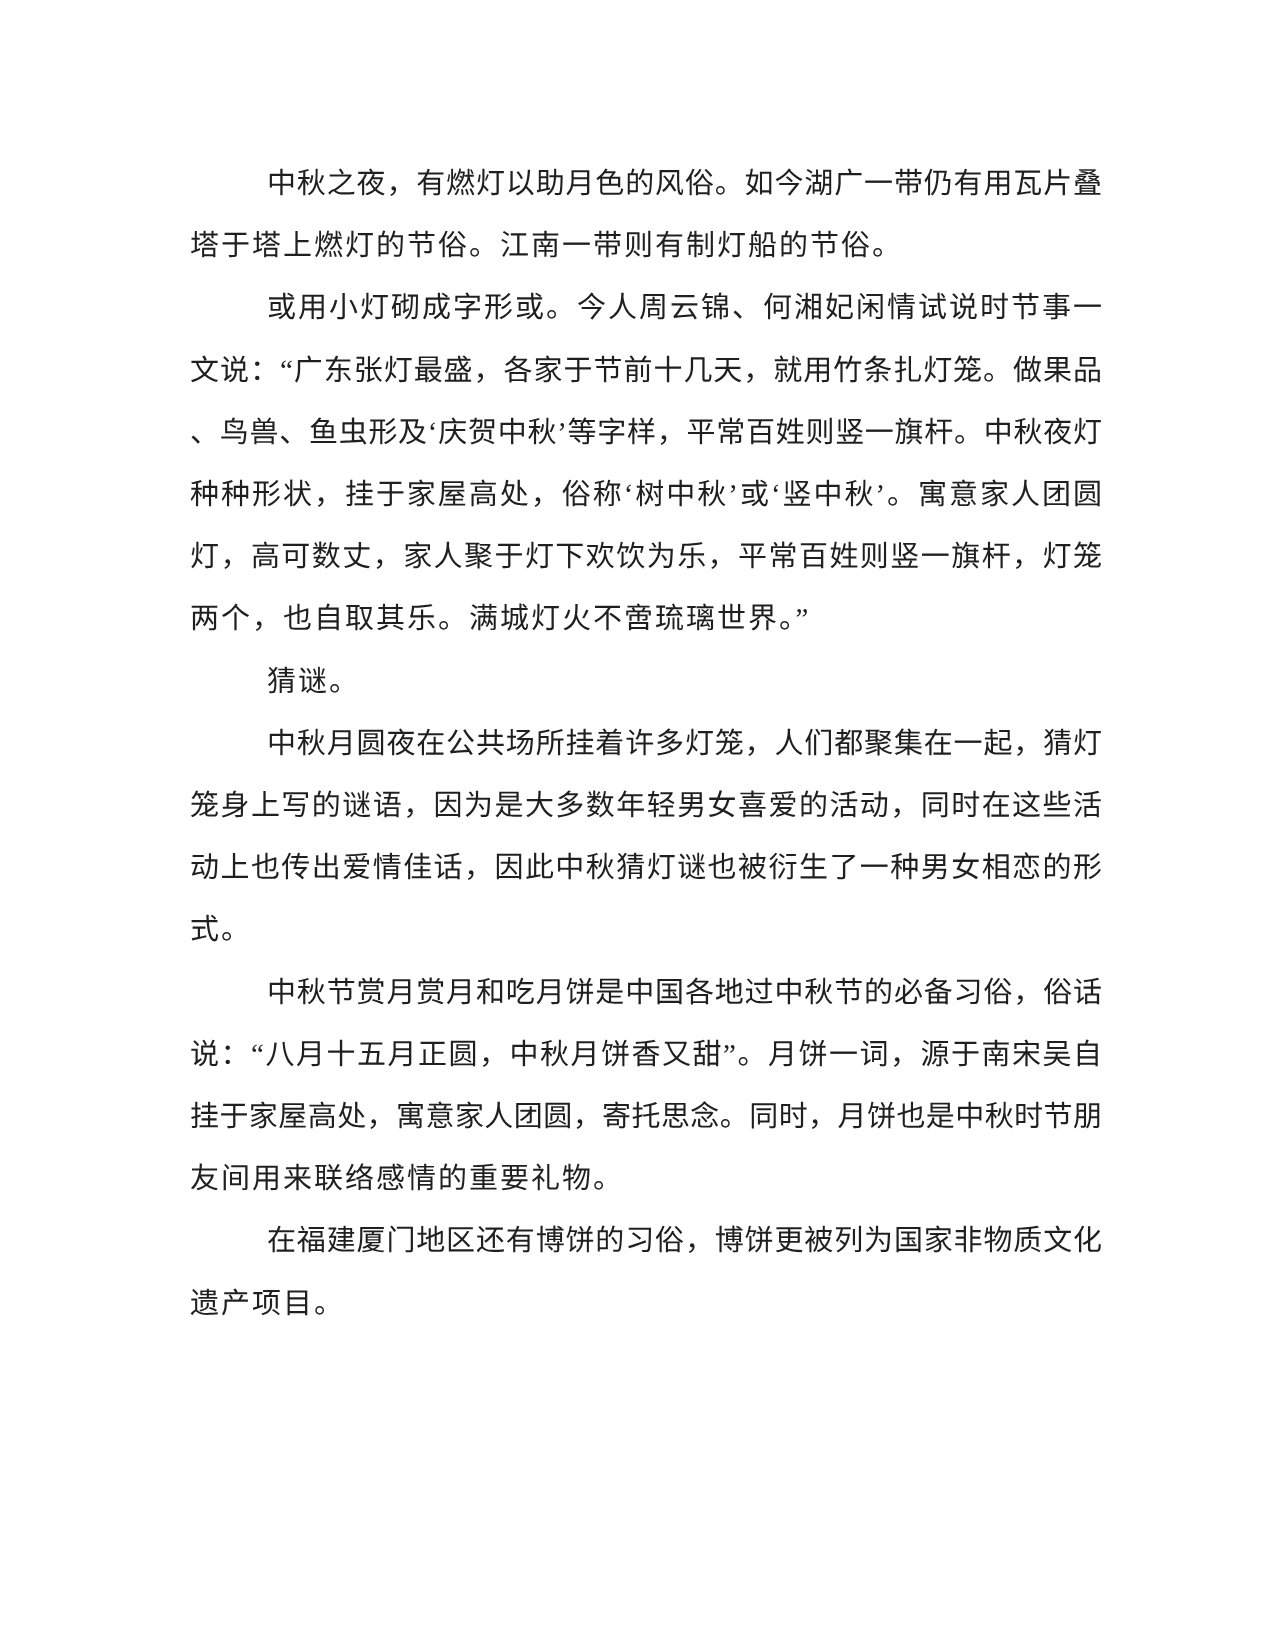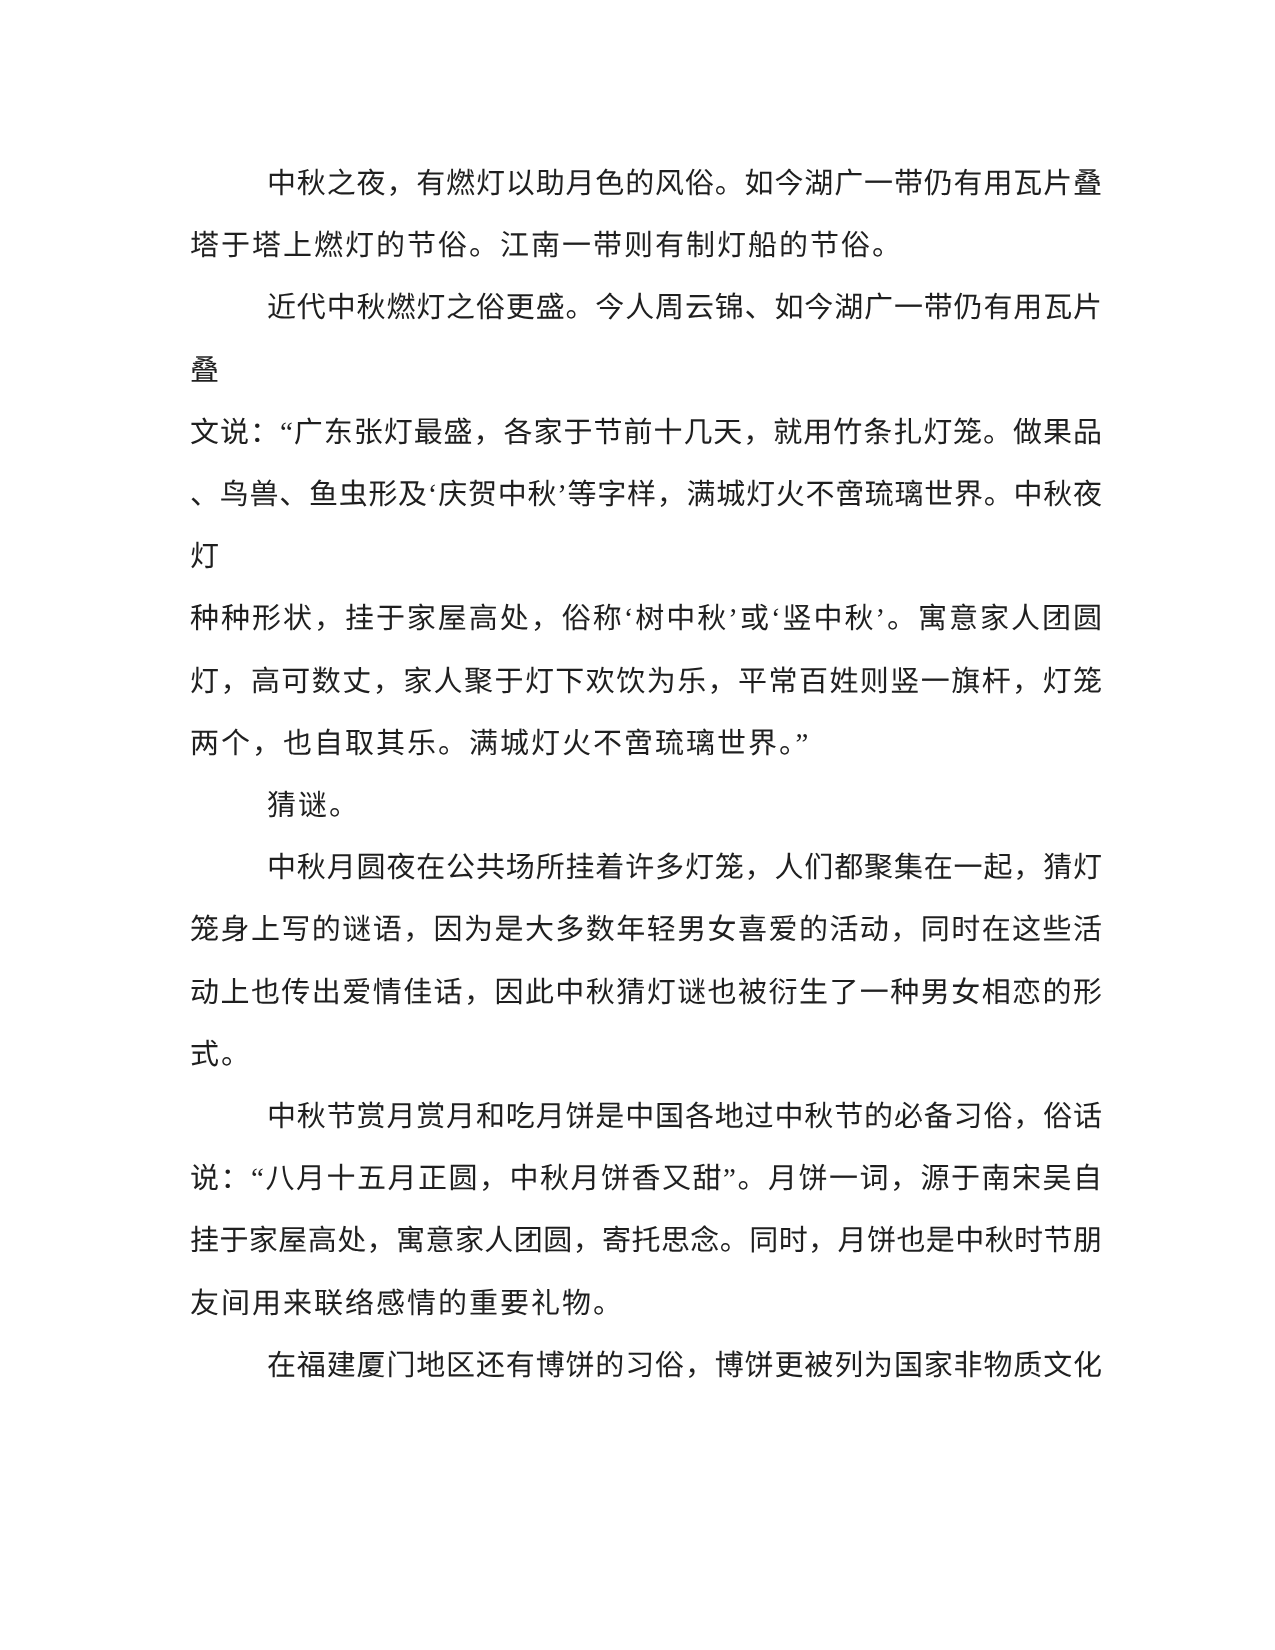--- a/index.html
+++ b/index.html
@@ -52,23 +52,23 @@
 </head>
 <body>
 
 <div class="page">
   <div class="doc-body" id="doc-body">
       <div class="paragraph">
         <div class="line indent">中秋之夜，有燃灯以助月色的风俗。如今湖广一带仍有用瓦片叠</div>
         <div class="line last">塔于塔上燃灯的节俗。江南一带则有制灯船的节俗。</div>
       </div>
       <div class="paragraph">
-        <div class="line indent">近代中秋燃灯之俗更盛。今人周云锦、如今湖广一带仍有用瓦片叠</div>
+        <div class="line indent">或用小灯砌成字形或。今人周云锦、何湘妃闲情试说时节事一</div>
         <div class="line">文说：“广东张灯最盛，各家于节前十几天，就用竹条扎灯笼。做果品</div>
-        <div class="line">、鸟兽、鱼虫形及‘庆贺中秋’等字样，满城灯火不啻琉璃世界。中秋夜灯</div>
+        <div class="line">、鸟兽、鱼虫形及‘庆贺中秋’等字样，平常百姓则竖一旗杆。中秋夜灯</div>
         <div class="line">种种形状，挂于家屋高处，俗称‘树中秋’或‘竖中秋’。寓意家人团圆</div>
         <div class="line">灯，高可数丈，家人聚于灯下欢饮为乐，平常百姓则竖一旗杆，灯笼</div>
         <div class="line last">两个，也自取其乐。满城灯火不啻琉璃世界。”</div>
       </div>
       <div class="paragraph">
         <div class="line last indent">猜谜。</div>
       </div>
       <div class="paragraph">
         <div class="line indent">中秋月圆夜在公共场所挂着许多灯笼，人们都聚集在一起，猜灯</div>
         <div class="line">笼身上写的谜语，因为是大多数年轻男女喜爱的活动，同时在这些活</div>
@@ -76,15 +76,16 @@
         <div class="line last">式。</div>
       </div>
       <div class="paragraph">
         <div class="line indent">中秋节赏月赏月和吃月饼是中国各地过中秋节的必备习俗，俗话</div>
         <div class="line">说：“八月十五月正圆，中秋月饼香又甜”。月饼一词，源于南宋吴自</div>
         <div class="line">挂于家屋高处，寓意家人团圆，寄托思念。同时，月饼也是中秋时节朋</div>
         <div class="line last">友间用来联络感情的重要礼物。</div>
       </div>
       <div class="paragraph">
         <div class="line indent">在福建厦门地区还有博饼的习俗，博饼更被列为国家非物质文化</div>
+        <div class="line last">遗产项目。</div>
       </div>
     </div>
 </div>
 
 </body></html>

